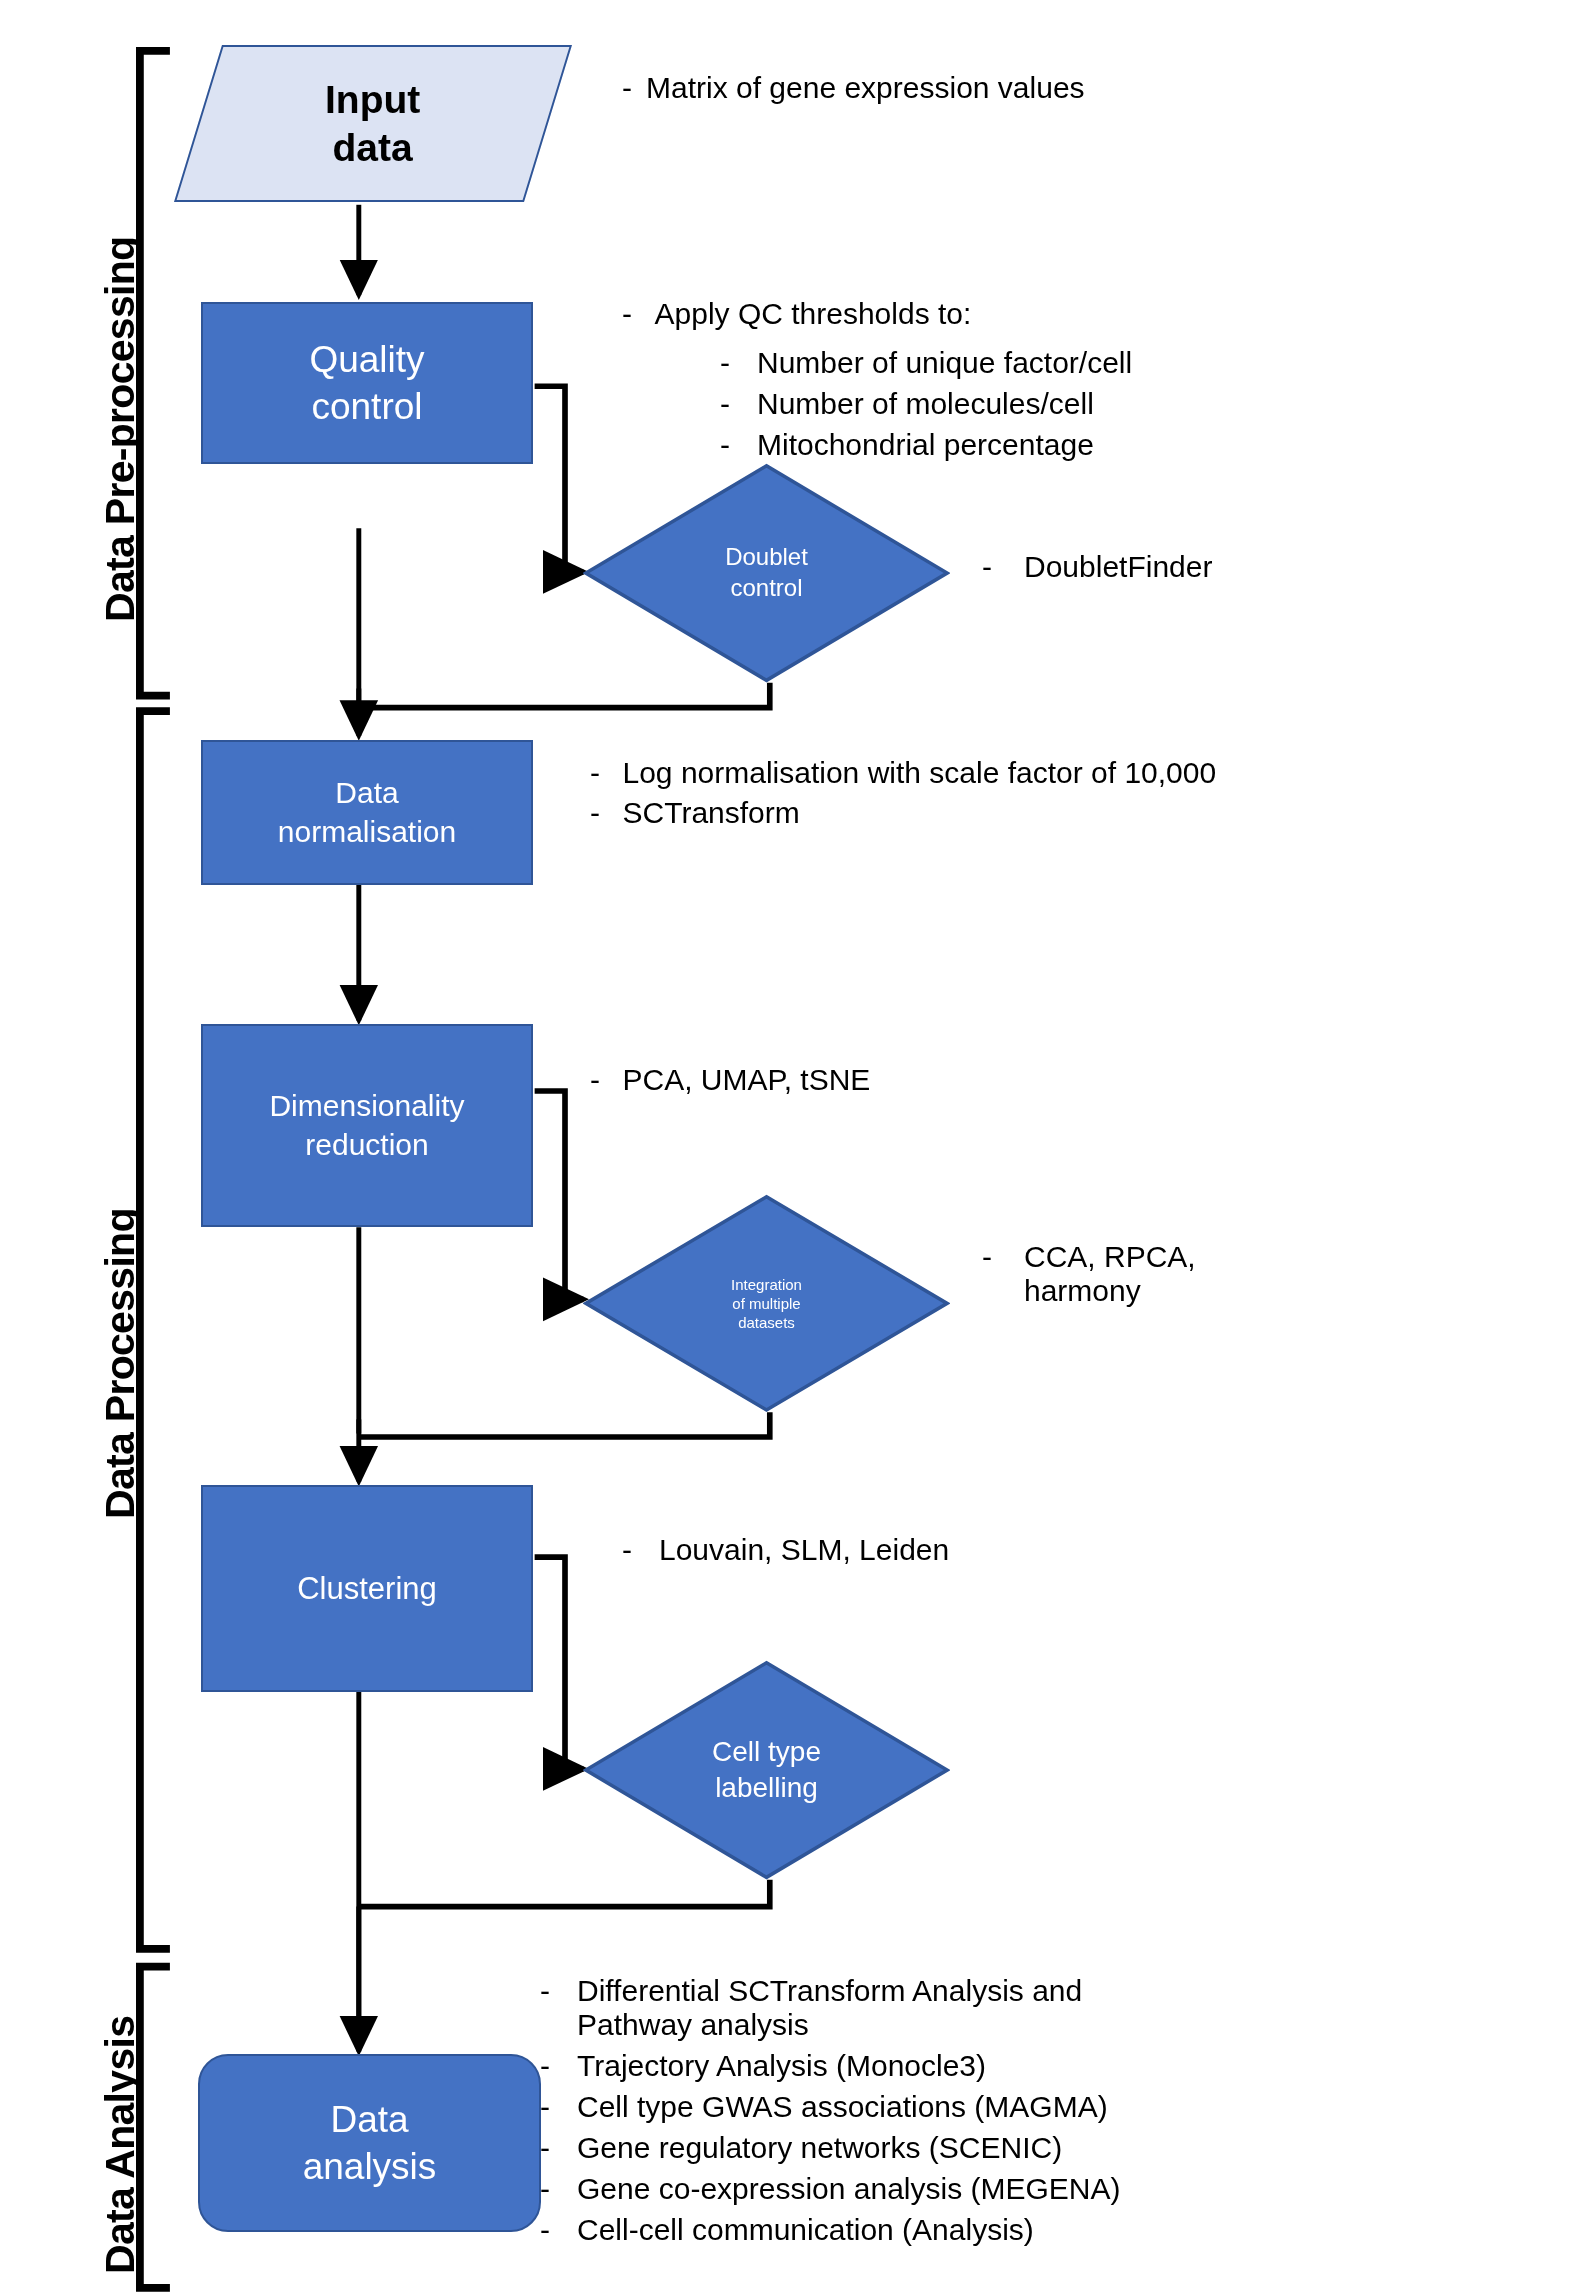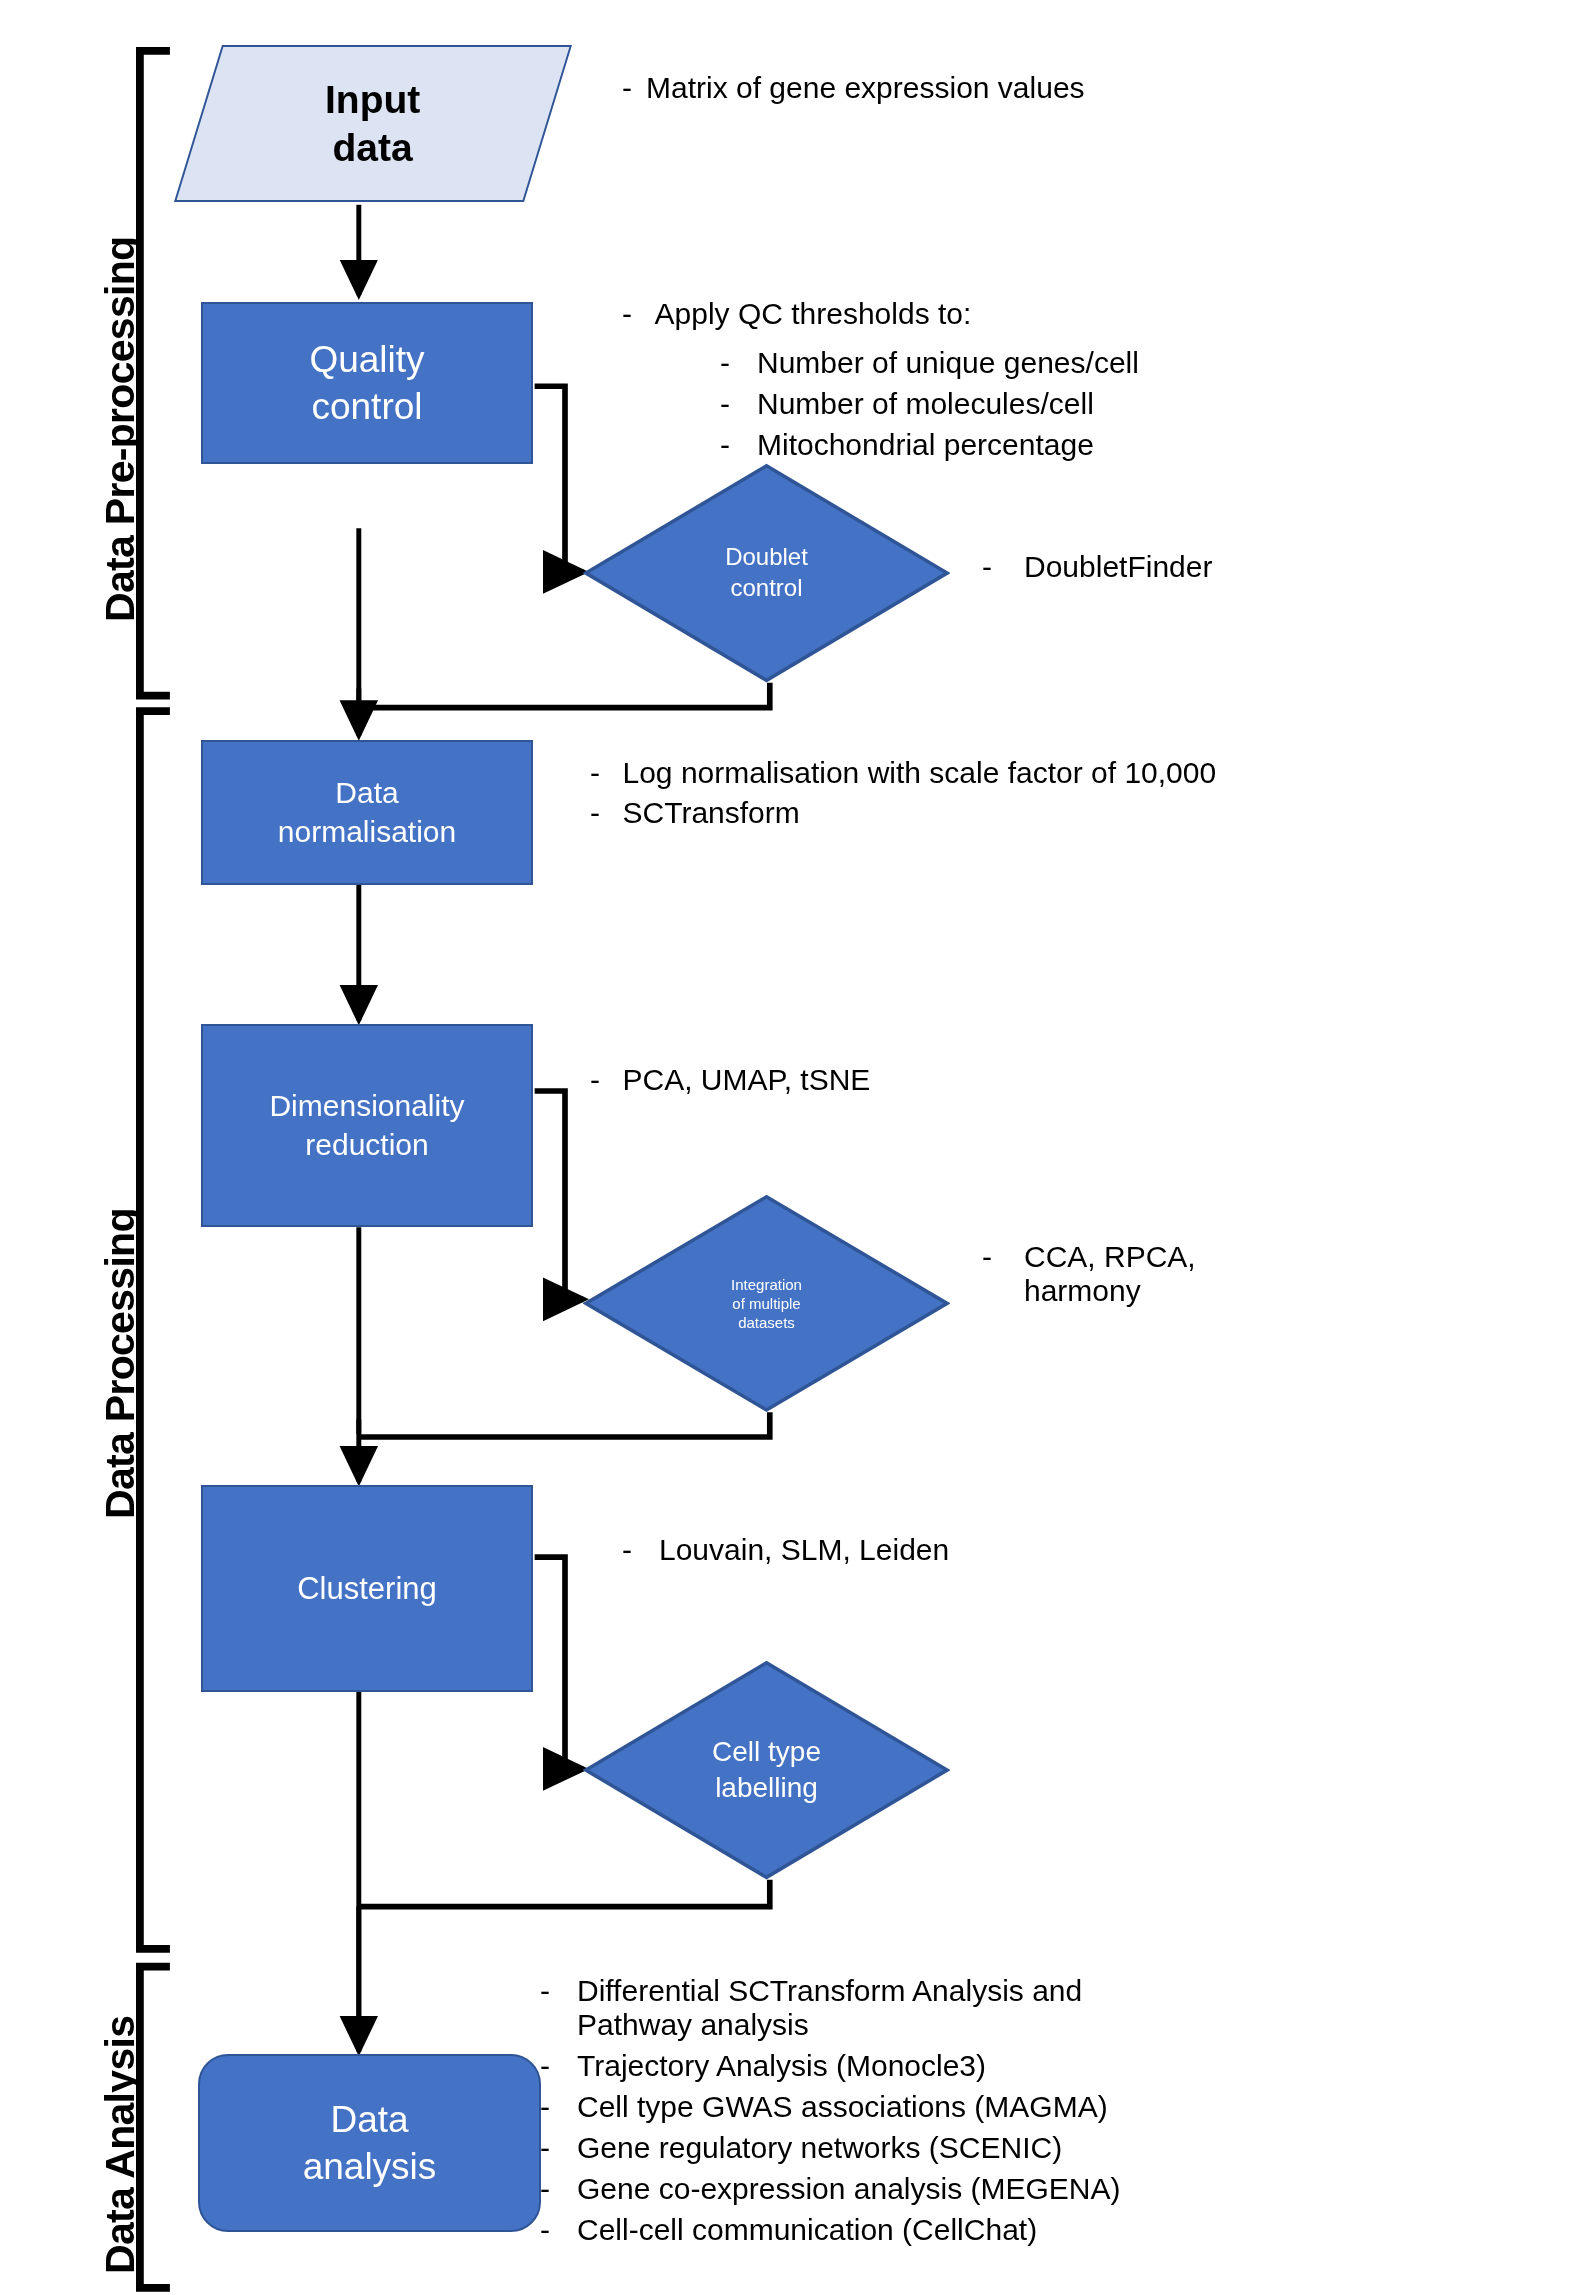--- a/index.html
+++ b/index.html
@@ -207,21 +207,21 @@
   <div class="annot-list" style="left:622px; top:297px; width:883px; font-size:30px;">
     <div class="annot-row" style="margin-bottom:7px;">
       <span class="annot-dash" style="width:32.5px;">-</span>
       <span class="annot-txt">Apply QC thresholds to:</span>
     </div>
   </div>
 
   <div class="annot-list" style="left:720px; top:346px; width:812px; font-size:30px;">
     <div class="annot-row" style="margin-bottom:7px;">
       <span class="annot-dash" style="width:37px;">-</span>
-      <span class="annot-txt">Number of unique genes/cell</span>
+      <span class="annot-txt">Number of unique factor/cell</span>
     </div>
     <div class="annot-row" style="margin-bottom:7px;">
       <span class="annot-dash" style="width:37px;">-</span>
       <span class="annot-txt">Number of molecules/cell</span>
     </div>
     <div class="annot-row">
       <span class="annot-dash" style="width:37px;">-</span>
       <span class="annot-txt">Mitochondrial percentage</span>
     </div>
   </div>
@@ -281,18 +281,18 @@
     <div class="annot-row" style="margin-bottom:7px;">
       <span class="annot-dash" style="width:37px;">-</span>
       <span class="annot-txt">Gene regulatory networks (SCENIC)</span>
     </div>
     <div class="annot-row" style="margin-bottom:7px;">
       <span class="annot-dash" style="width:37px;">-</span>
       <span class="annot-txt">Gene co-expression analysis (MEGENA)</span>
     </div>
     <div class="annot-row">
       <span class="annot-dash" style="width:37px;">-</span>
-      <span class="annot-txt">Cell-cell communication (CellChat)</span>
+      <span class="annot-txt">Cell-cell communication (Analysis)</span>
     </div>
   </div>
 
 </div>
 
 
 </body></html>

